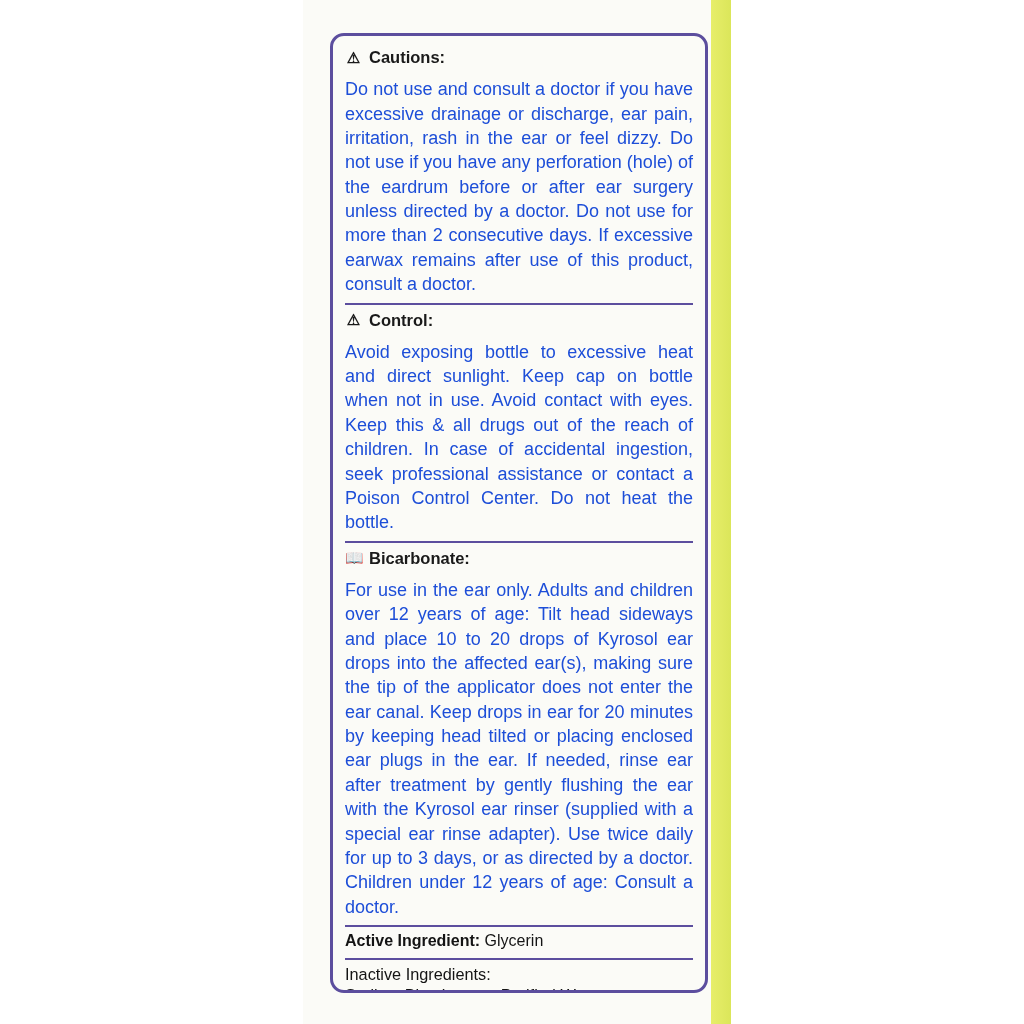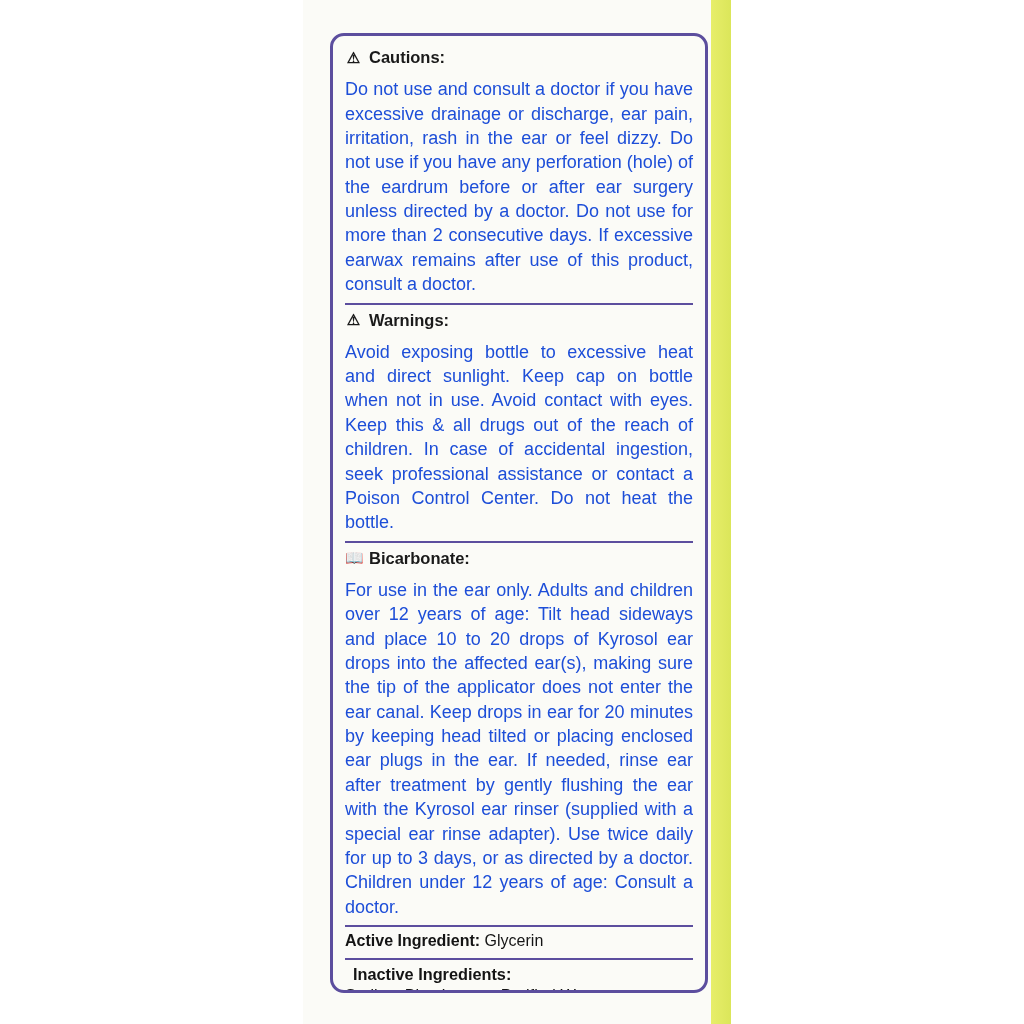--- a/index.html
+++ b/index.html
@@ -98,24 +98,24 @@
   .ingredient-line {
     font-size: 16px;
     color: #141414;
     line-height: 1.3;
     margin: 1px 0 2px 0;
   }
   .ingredient-line .label { font-weight: bold; }
 
   .ing-head {
     font-size: 16.3px;
-    font-weight: bold;
+    font-weight: normal;
     color: #141414;
     line-height: 1.3;
-    margin: 1px 0 0 8px;
+    margin: 1px 0 0 0;
   }
   .ing-val {
     font-size: 16.3px;
     color: #141414;
     line-height: 1.3;
     margin: 0 0 2px 0;
   }
 </style>
 </head>
 <body>
@@ -130,21 +130,21 @@
           <span>Cautions:</span>
         </div>
         <p class="body-text">Do not use and consult a doctor if you have excessive drainage or discharge, ear pain, irritation, rash in the ear or feel dizzy. Do not use if you have any perforation (hole) of the eardrum before or after ear surgery unless directed by a doctor. Do not use for more than 2 consecutive days. If excessive earwax remains after use of this product, consult a doctor.</p>
       </div>
 
       <hr class="rule" style="border-top-color: rgb(92, 78, 158);">
 
       <div class="section">
         <div class="sec-head">
           <span class="glyph">⚠</span>
-          <span>Warnings:</span>
+          <span>Control:</span>
         </div>
         <p class="body-text">Avoid exposing bottle to excessive heat and direct sunlight. Keep cap on bottle when not in use. Avoid contact with eyes. Keep this &amp; all drugs out of the reach of children. In case of accidental ingestion, seek professional assistance or contact a Poison Control Center. Do not heat the bottle.</p>
       </div>
 
       <hr class="rule" style="border-top-color: rgb(92, 78, 158);">
 
       <div class="section">
         <div class="sec-head">
           <span class="glyph">📖</span>
           <span>Bicarbonate:</span>

